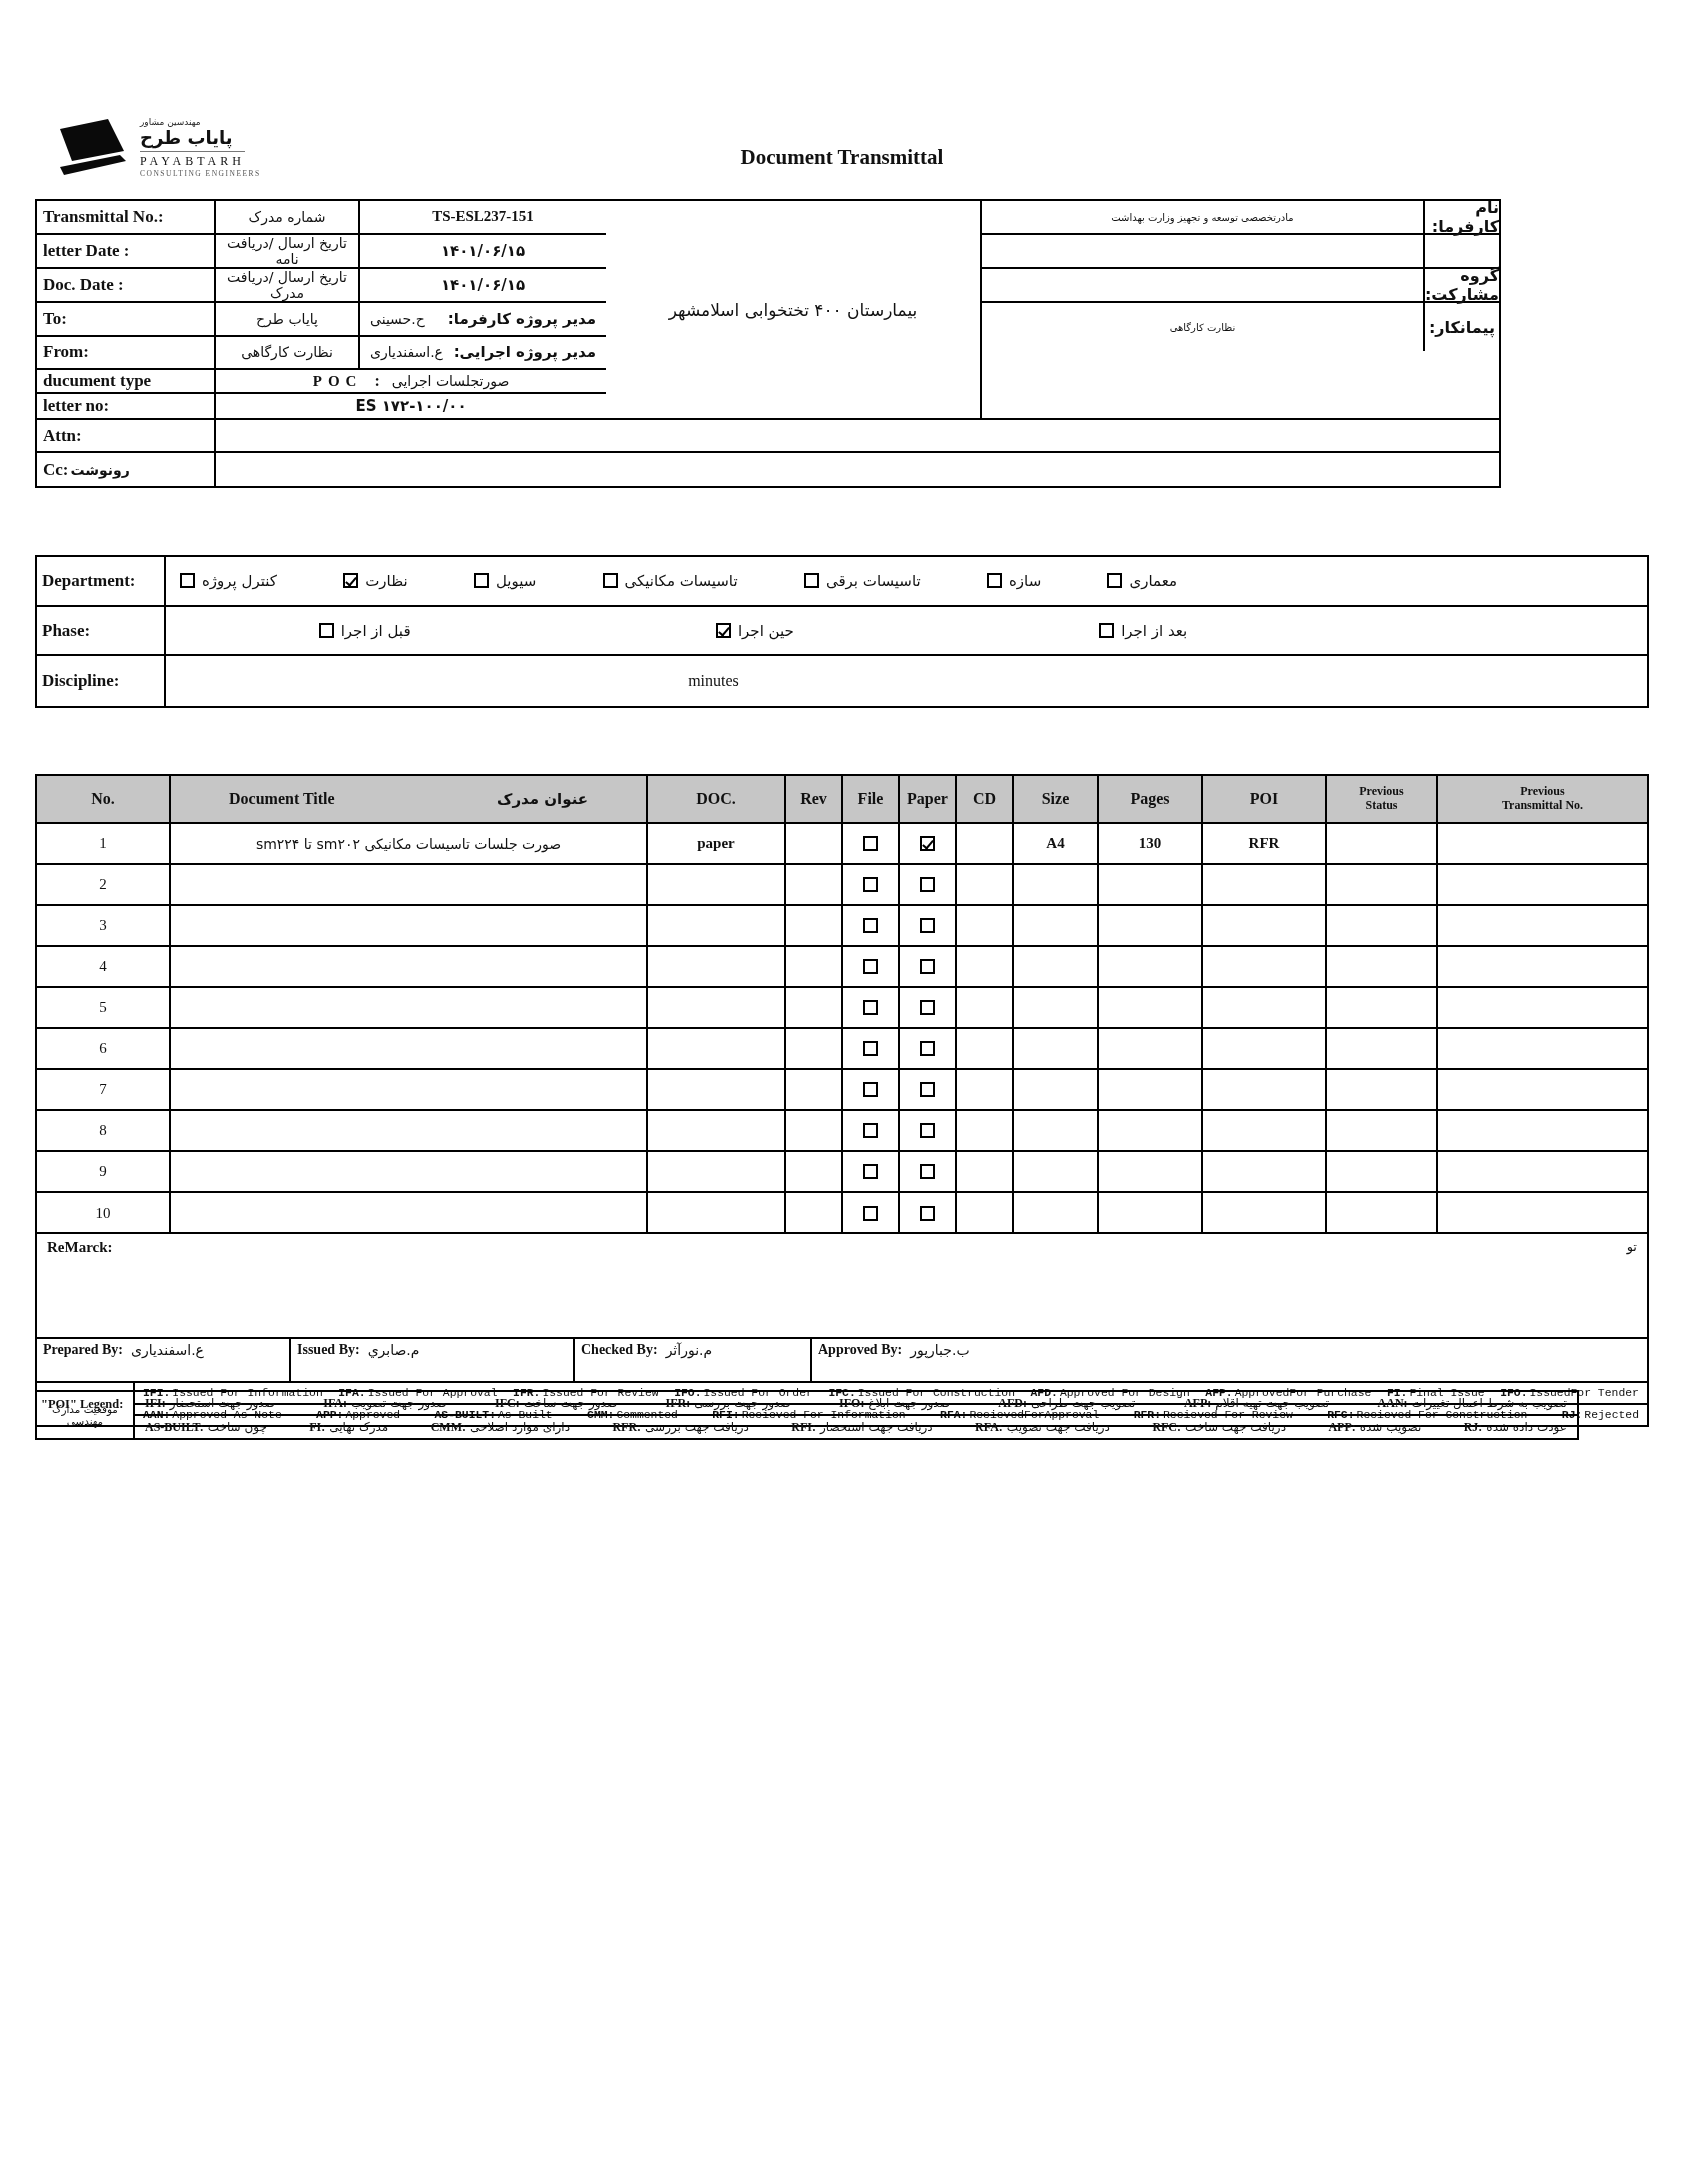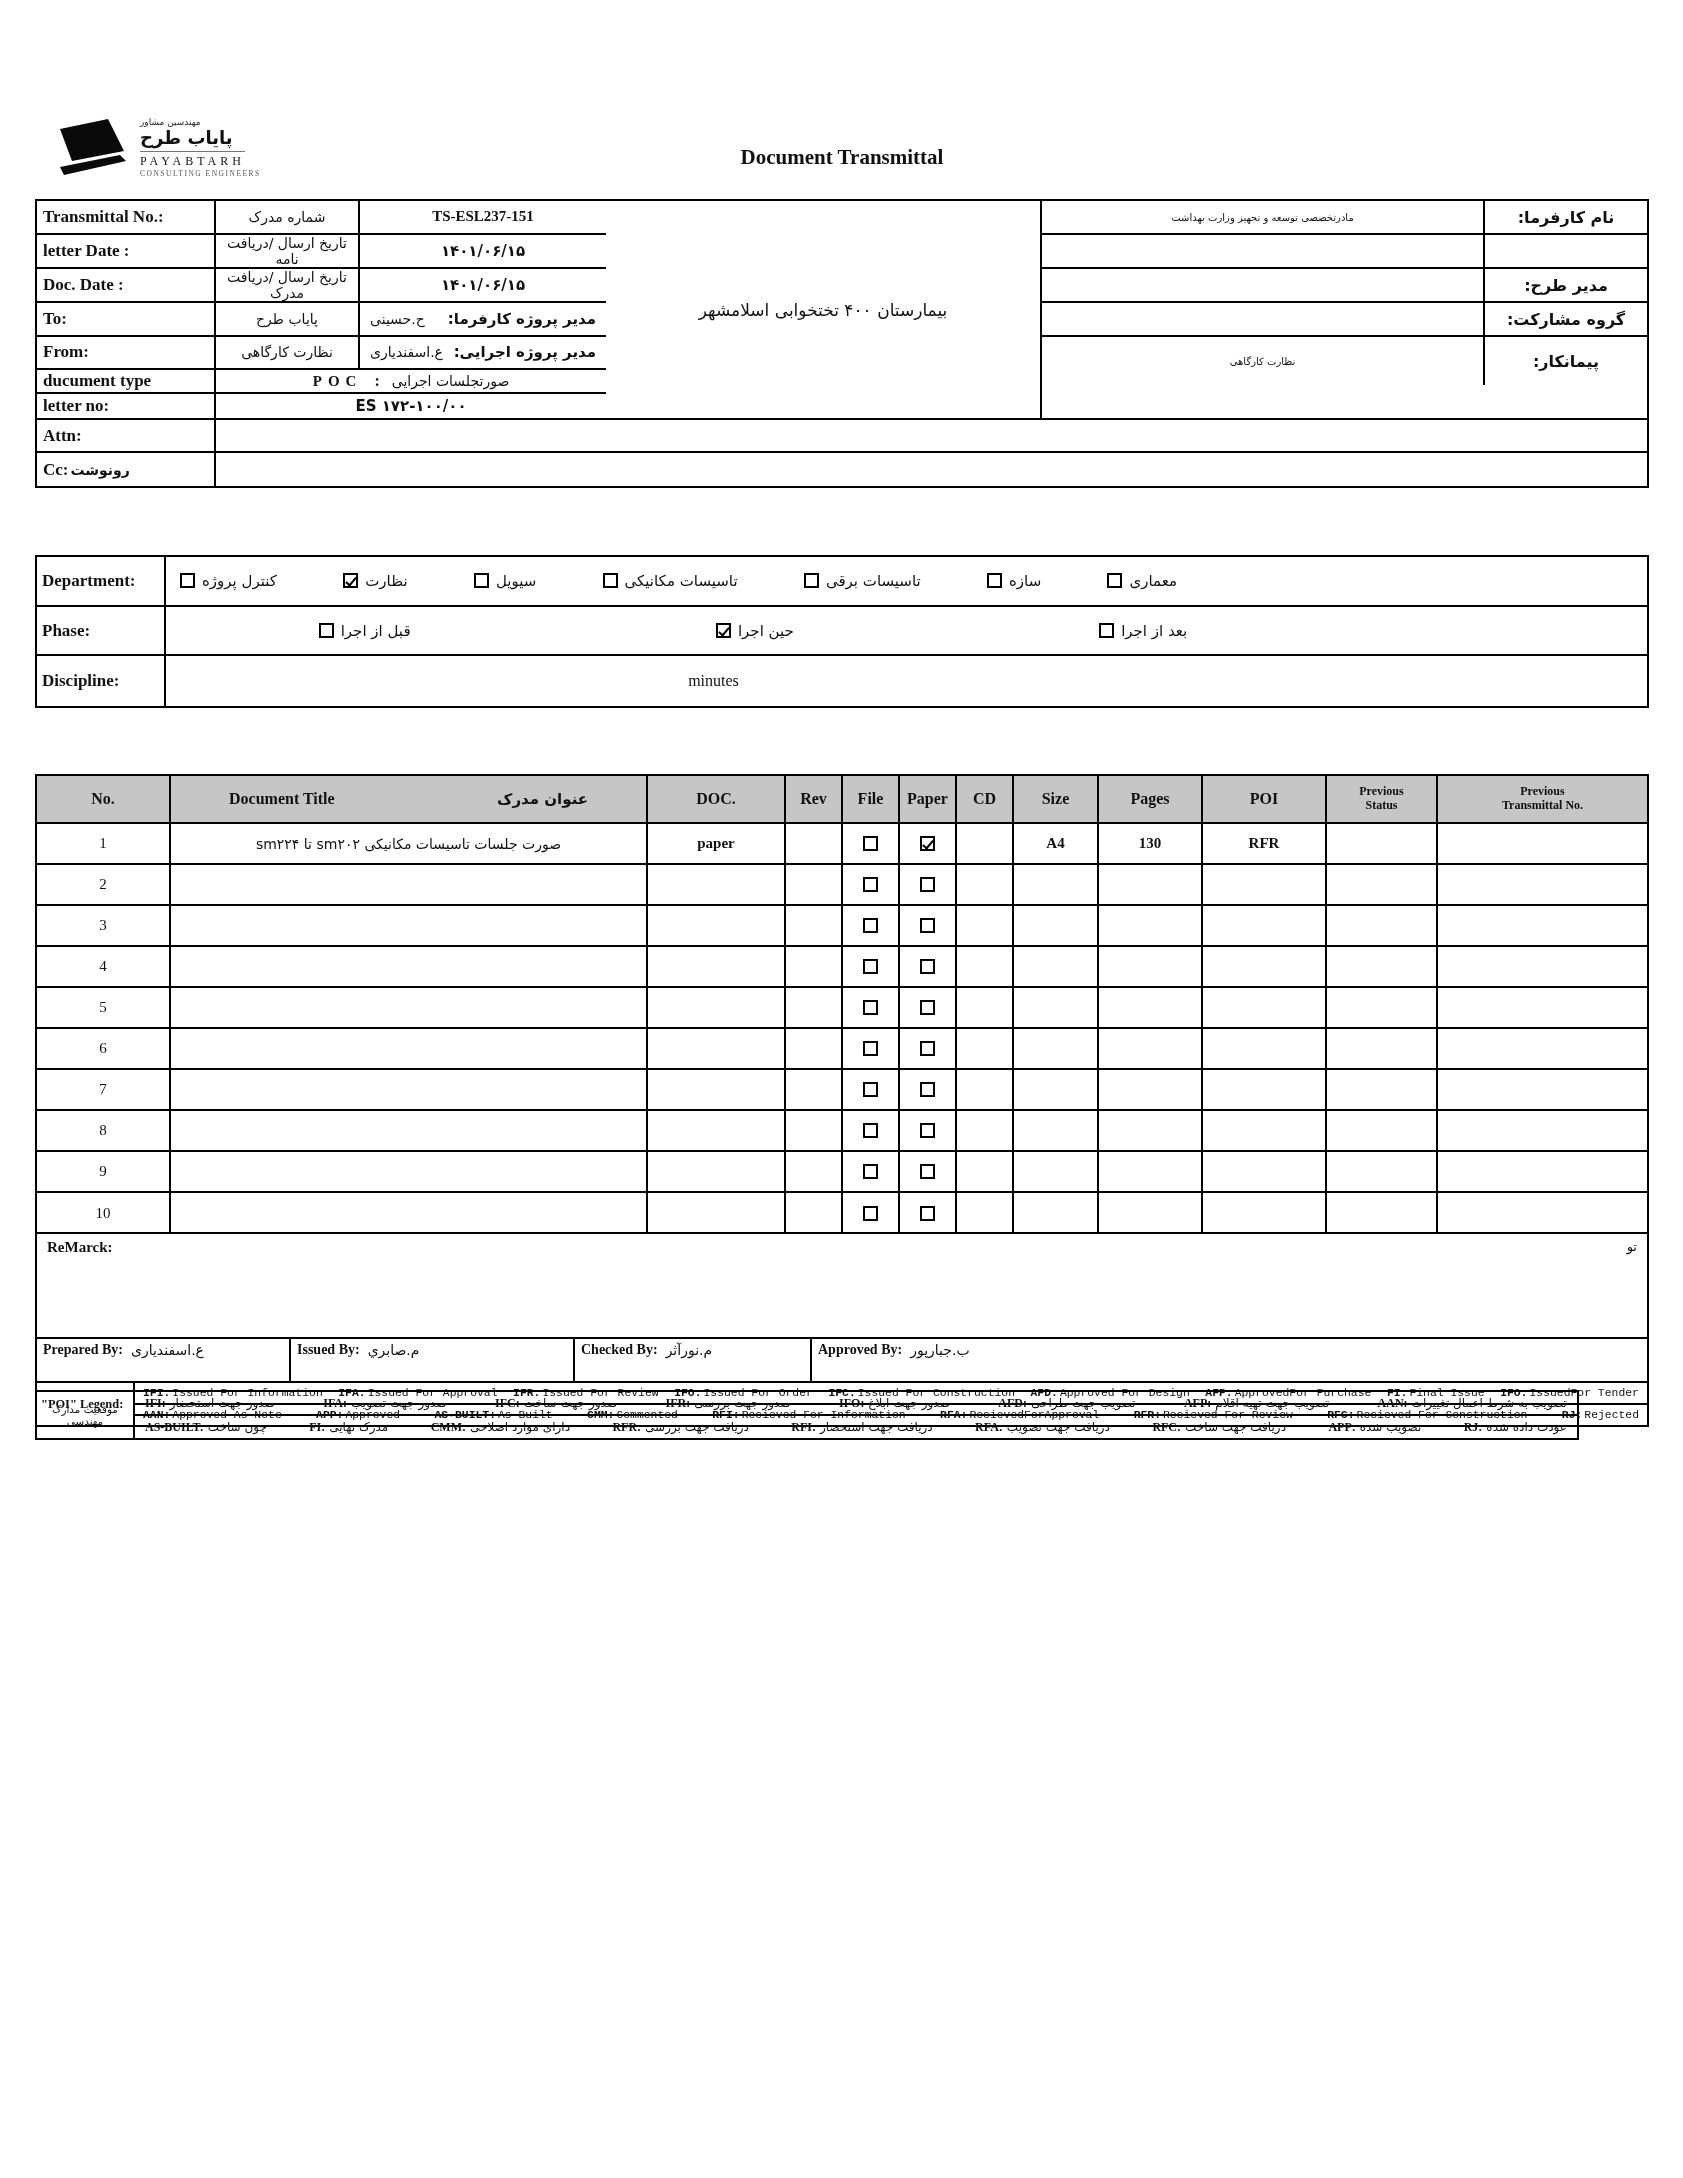--- a/index.html
+++ b/index.html
@@ -16,21 +16,21 @@
   
   .logo { top: 117px; left: 58px; display: flex; gap: 10px; align-items: flex-start; }
   .logo-txt { display: flex; flex-direction: column; align-items: flex-start; }
   .logo-fa-small { font-size: 9px; color: #222; }
   .logo-fa { font-size: 18px; font-weight: bold; }
   .logo-en { font-size: 12px; letter-spacing: 4px; margin-top: 3px; border-top: 1px solid #777; padding-top: 2px; }
   .logo-en-sub { font-size: 7.5px; letter-spacing: 1.5px; color: #555; }
   .page-title { top: 145px; left: 0; width: 100%; text-align: center; font-size: 21px; font-weight: bold; }
 
   
-  .top-table { top: 199px; left: 35px; width: 1614px; height: 289px; border: 2px solid #000; }
+  .top-table { top: 199px; left: 35px; width: 1466px; height: 289px; border: 2px solid #000; }
   .tt-main { display: flex; height: 219px; border-bottom: 2px solid #000; }
   .tt-left { width: 569px; display: flex; flex-direction: column; }
   .tt-row { display: flex; border-bottom: 2px solid #000; }
   .tt-row.last { border-bottom: none; }
   .h34 { height: 34px; } .h24 { height: 24px; }
   .cell { display: flex; align-items: center; overflow: hidden; }
   .w180 { width: 179px; } .w145 { width: 144px; } .w247 { width: 246px; } .w392 { width: 390px; }
   .br { border-right: 2px solid #000; }
   .lbl-en { font-weight: bold; font-size: 17px; padding-left: 6px; }
   .cen { justify-content: center; text-align: center; }
@@ -191,24 +191,20 @@
         <div class="tt-rrow h34">
           <div class="r-val fa">مادرتخصصی توسعه و تجهیز وزارت بهداشت</div>
           <div class="r-lbl fa">نام کارفرما:</div>
         </div>
         <div class="tt-rrow h34">
           <div class="r-val"></div>
           <div class="r-lbl"></div>
         </div>
         <div class="tt-rrow h34">
           <div class="r-val fa"></div>
-          <div class="r-lbl fa">مدیر طرح:</div>
-        </div>
-        <div class="tt-rrow h34">
-          <div class="r-val fa"></div>
           <div class="r-lbl fa">گروه مشارکت:</div>
         </div>
         <div class="tt-rrow h48 last">
           <div class="r-val fa">نظارت کارگاهی</div>
           <div class="r-lbl fa">پیمانکار:</div>
         </div>
       </div>
     </div>
 
     <div class="tt-attn">

